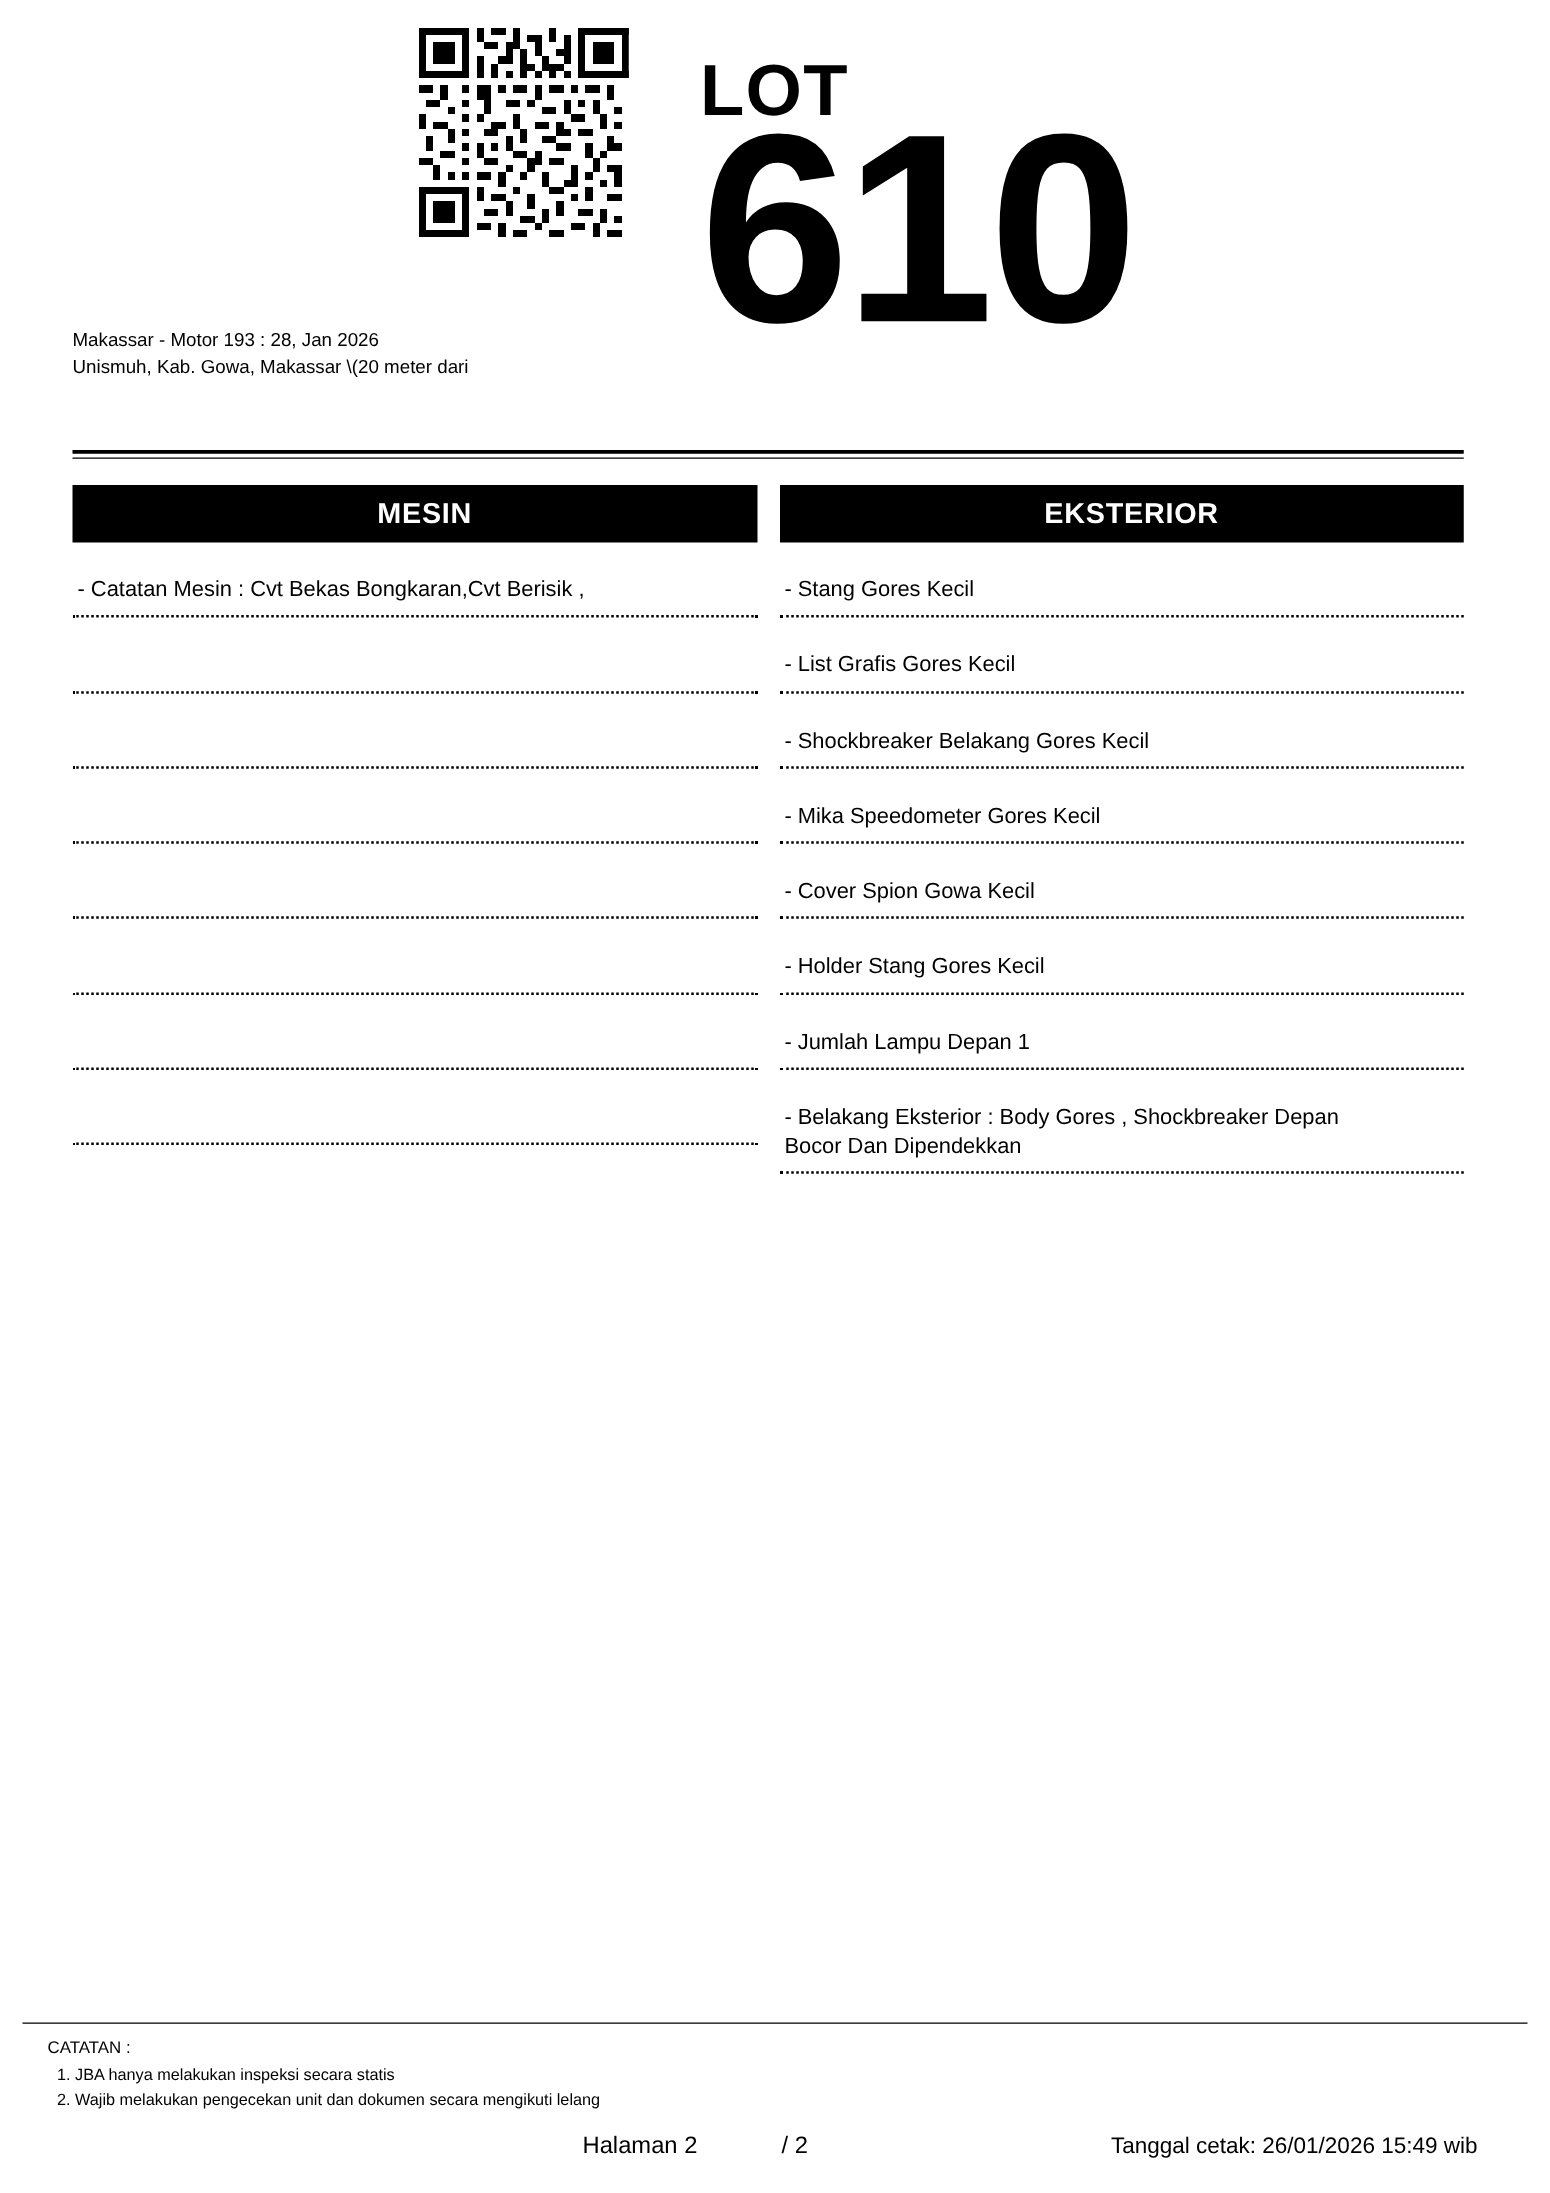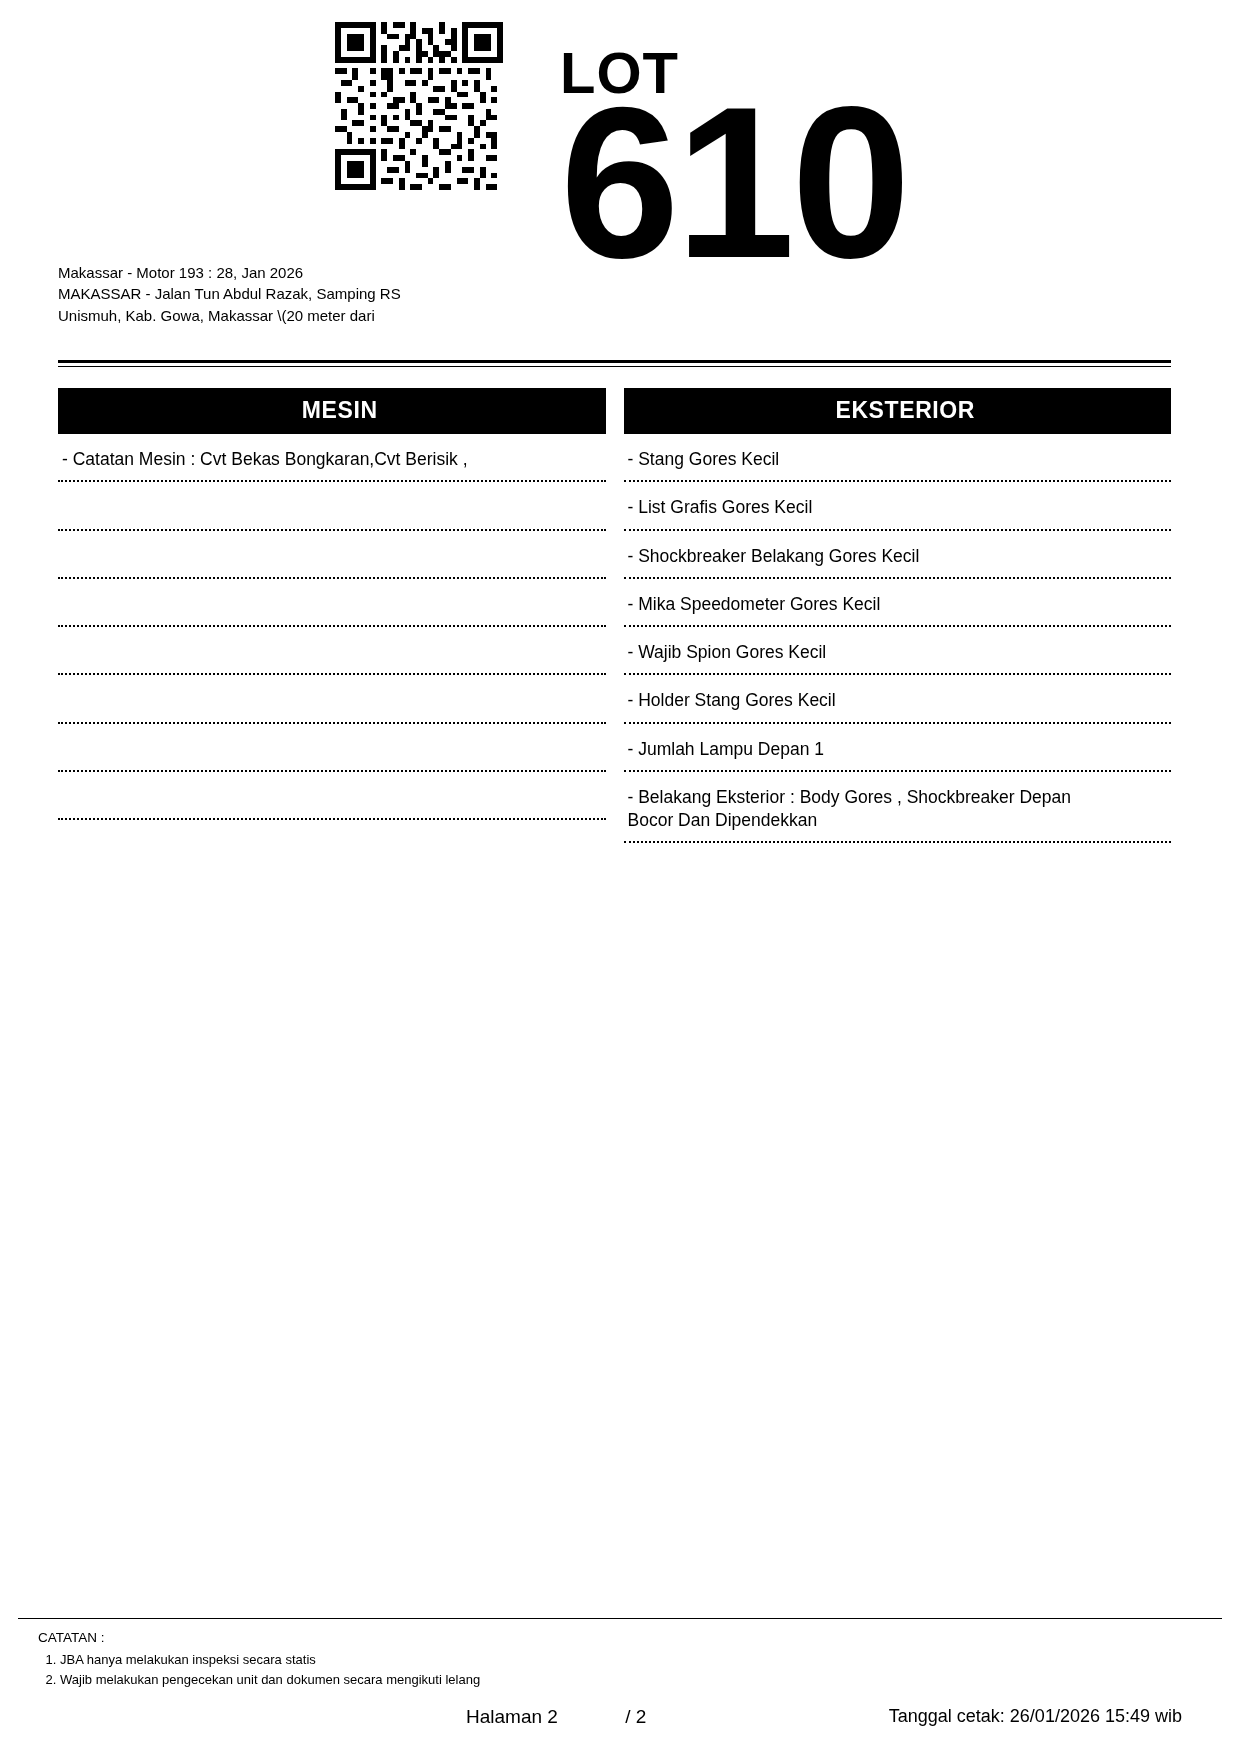--- a/index.html
+++ b/index.html
@@ -99,21 +99,21 @@
     font-weight: bold;
     letter-spacing: 0.6px;
     padding: 9px 0 10px 16px;
   }
   .rows {
     margin-top: 0;
   }
   .row {
     font-size: 17.5px;
     line-height: 1.33;
-    padding: 14px 2px 9px 4px;
+    padding: 26px 2px 9px 4px;
     border-bottom: 2px dotted #000;
     min-height: 20px;
     box-sizing: border-box;
   }
   .row.empty {
     color: transparent;
   }
 
   
   .footer-rule {
@@ -314,21 +314,20 @@
       </svg>
     </div>
 
     <div class="lot-block">
       <div class="lot-label">LOT</div>
       <div class="lot-number">610</div>
     </div>
 
     <div class="auction-info">
       <div>Makassar - Motor 193 : 28, Jan 2026</div>
-      <div>MAKASSAR - Jalan Tun Abdul Razak, Samping RS</div>
       <div>Unismuh, Kab. Gowa, Makassar \(20 meter dari</div>
     </div>
 
     <div class="rule-thick"></div>
     <div class="rule-thin"></div>
   </div>
 
   <div class="tables">
 
     <div class="col">
@@ -345,21 +344,21 @@
       </div>
     </div>
 
     <div class="col">
       <div class="col-title">EKSTERIOR</div>
       <div class="rows">
         <div class="row">- Stang Gores Kecil</div>
         <div class="row">- List Grafis Gores Kecil</div>
         <div class="row">- Shockbreaker Belakang Gores Kecil</div>
         <div class="row">- Mika Speedometer Gores Kecil</div>
-        <div class="row">- Wajib Spion Gores Kecil</div>
+        <div class="row">- Cover Spion Gowa Kecil</div>
         <div class="row">- Holder Stang Gores Kecil</div>
         <div class="row">- Jumlah Lampu Depan 1</div>
         <div class="row" style="padding-right:70px;">- Belakang Eksterior :  Body Gores , Shockbreaker Depan Bocor Dan Dipendekkan</div>
       </div>
     </div>
 
   </div>
 
   <div class="footer-rule"></div>
 

